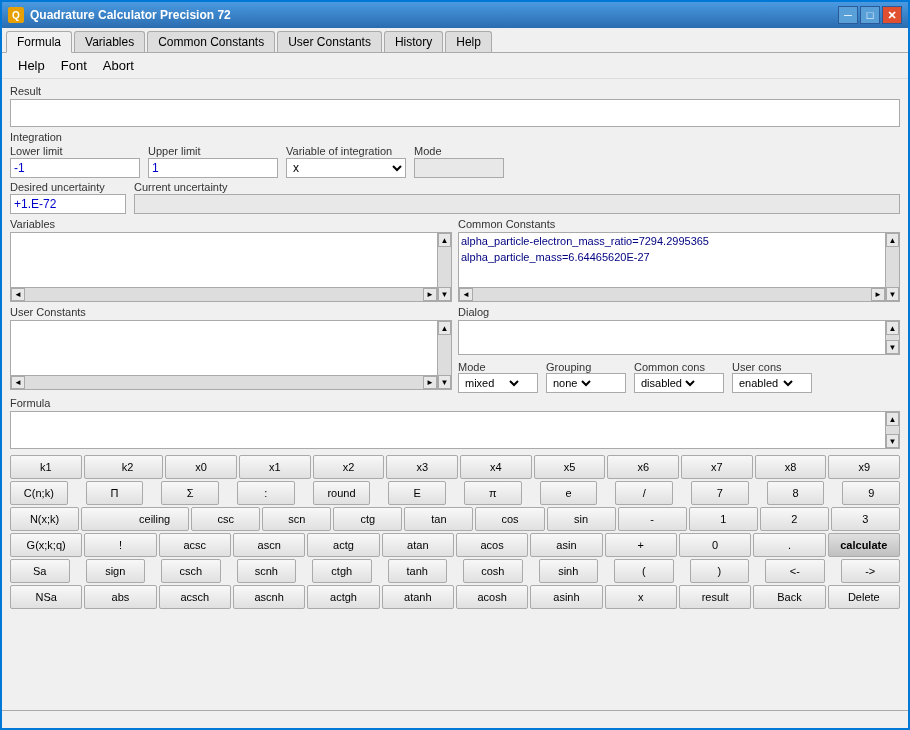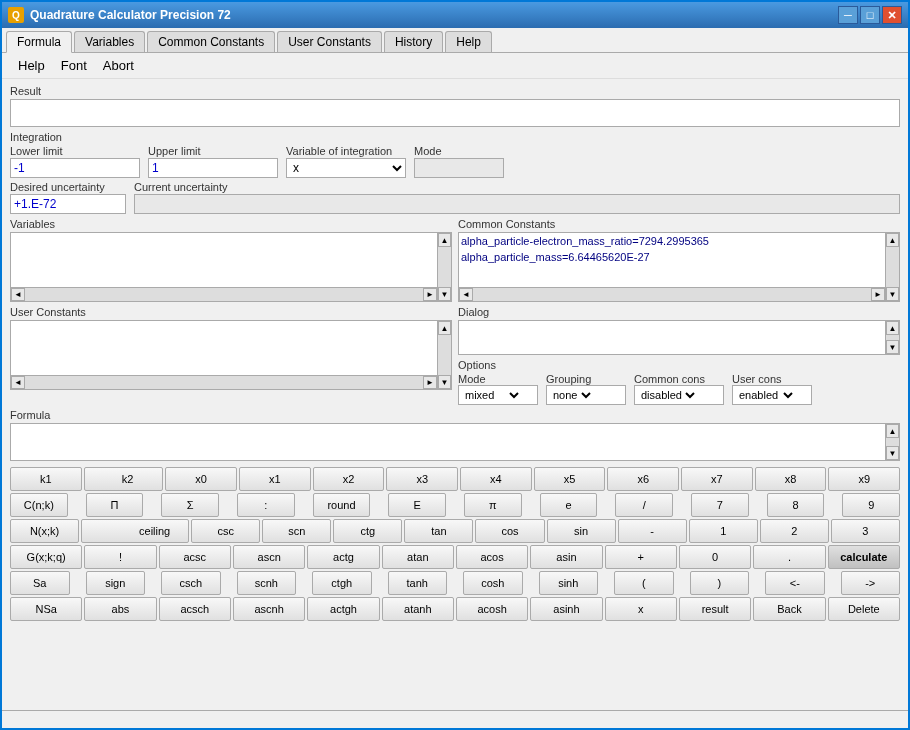--- a/index.html
+++ b/index.html
@@ -366,21 +366,20 @@
             <div class="panel-content-inner"></div>
             <div class="scrollbar-v">
               <div class="sb-btn">▲</div>
               <div class="sb-track"></div>
               <div class="sb-btn">▼</div>
             </div>
           </div>
         </div>
 
         <div>
-          <div class="section-label">Options</div>
           <div class="options-row">
             <div class="option-group">
               <div class="option-label">Mode</div>
               <div class="option-select" style="width:80px;">
                 <select>
                   <option>mixed</option>
                   <option>real</option>
                   <option>complex</option>
                 </select>
               </div>

